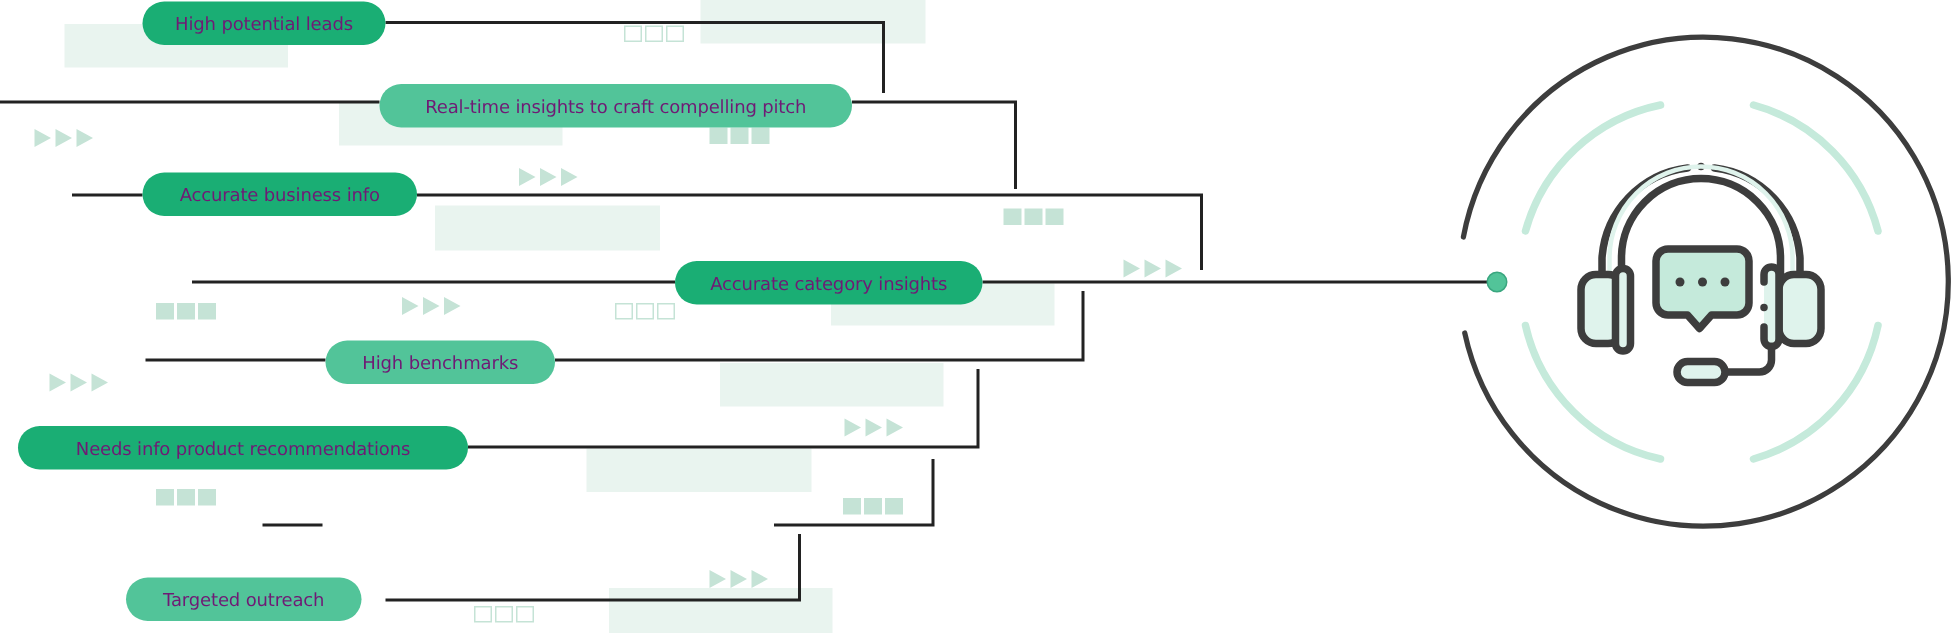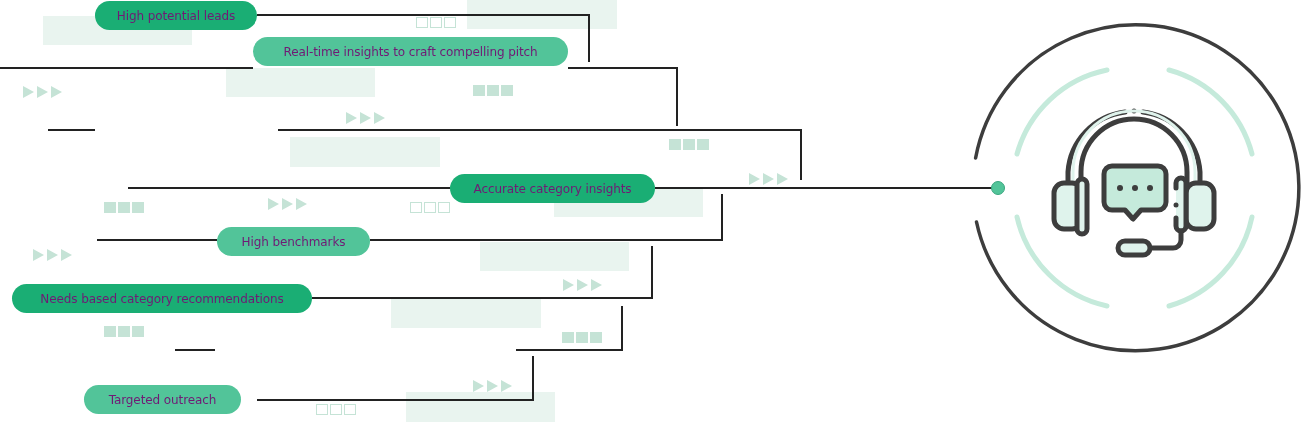--- a/index.html
+++ b/index.html
@@ -122,24 +122,25 @@
       <polyline points="97,240 217,240"></polyline>
       <polyline points="370,240 722,240 722,194"></polyline>
       <polyline points="312,298 652,298 652,246"></polyline>
       <polyline points="175,350 215,350"></polyline>
       <polyline points="516,350 622,350 622,306"></polyline>
       <polyline points="257,400 533,400 533,356"></polyline>
     </g>
   </svg>
 
   <div class="pill dark" style="left:95px;top:1px;width:162px">High potential leads</div>
-  <div class="pill light" style="left:253px;top:37px;width:315px">Real-time insights to craft compelling pitch</div>
+  <div class="pill light" style="left:253px;top:56px;width:315px">Real-time insights to craft compelling pitch</div>
+  <div class="pill dark" style="left:95px;top:115px;width:183px">Accurate business info</div>
   <div class="pill dark" style="left:450px;top:174px;width:205px">Accurate category insights</div>
   <div class="pill light" style="left:217px;top:227px;width:153px">High benchmarks</div>
-  <div class="pill dark" style="left:12px;top:284px;width:300px">Needs based category recommendations</div>
+  <div class="pill dark" style="left:12px;top:284px;width:300px">Needs info product recommendations</div>
   <div class="pill light" style="left:84px;top:385px;width:157px">Targeted outreach</div>
 
   <svg class="lines" width="1301" height="422">
 
     <path d="M 975.6 158 A 163 163 0 1 1 976.5 222" fill="none" stroke="#3d3d3d" stroke-width="3.5" stroke-linecap="round"></path>
 
     <circle cx="998" cy="188" r="6.5" fill="#52c499" stroke="#3aa67f" stroke-width="1"></circle>
 
     <g fill="none" stroke="#c5eadb" stroke-width="5" stroke-linecap="round">
       <path d="M 1017 154 A 118 118 0 0 1 1107 70"></path>

